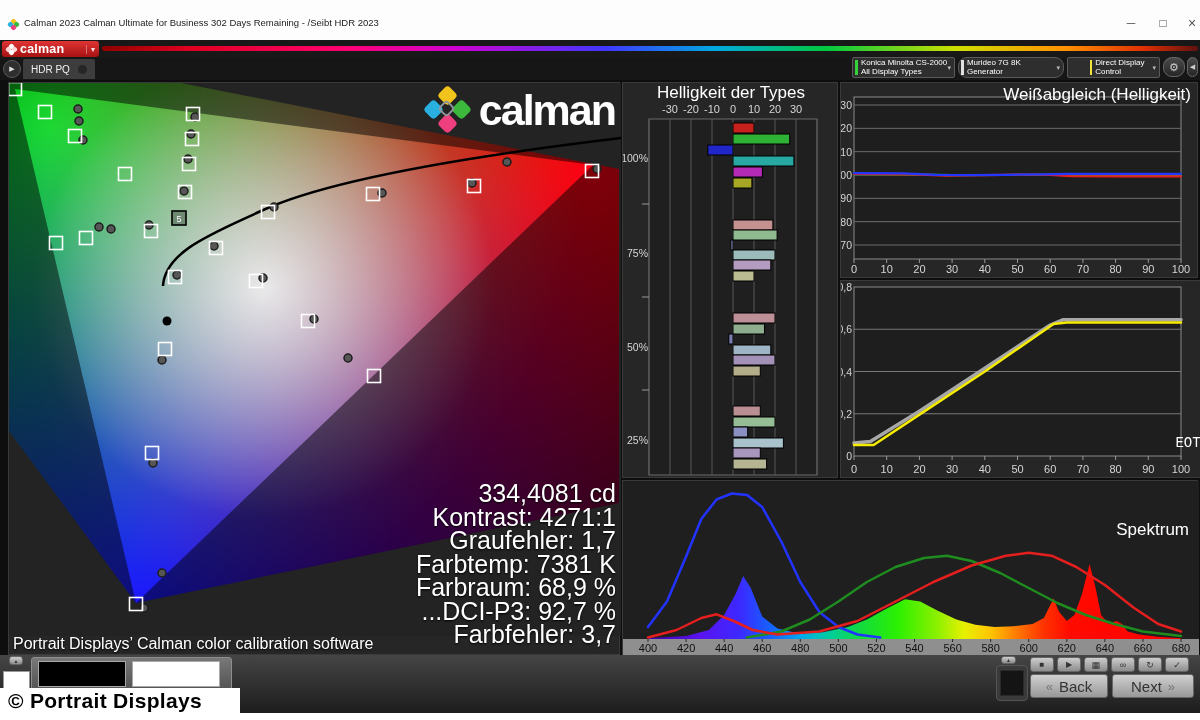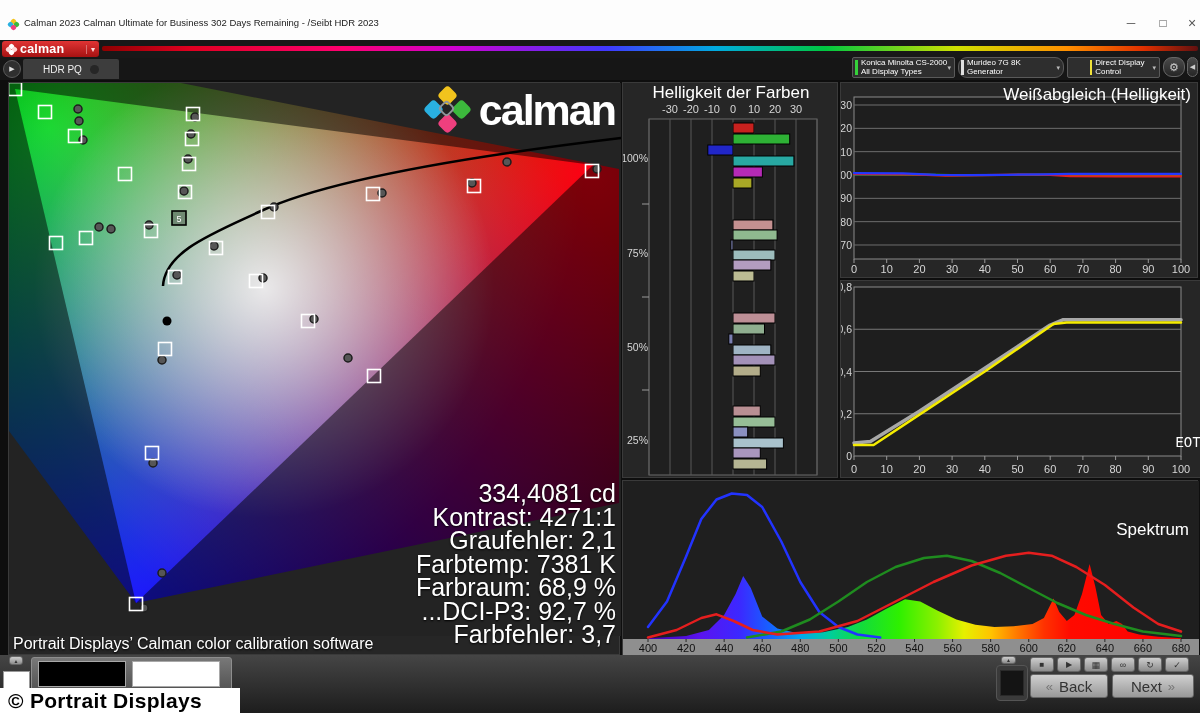--- a/index.html
+++ b/index.html
@@ -14,21 +14,21 @@
   .dcluster span{position:absolute;border-radius:2px;}
   
   #header{left:0;top:40px;width:1200px;height:18px;background:#181818;}
   #menubtn{left:2px;top:1px;width:97px;height:16px;background:linear-gradient(#e03434,#a61212);border-radius:3px;color:#fff;display:flex;align-items:center;padding:0 4px;box-sizing:border-box;}
   #menubtn .brand{font-size:12.5px;font-weight:bold;letter-spacing:.2px;margin-left:3px;}
   #menubtn .dd{margin-left:auto;font-size:8px;color:#ffdddd;border-left:1px solid #d87070;padding-left:4px;}
   #rainbow{left:102px;top:6px;width:1096px;height:5px;border-radius:2px;background:linear-gradient(90deg,#8f0000 0%,#e00020 8%,#ff0070 22%,#d000d0 32%,#4038ff 46%,#00aadf 56%,#00c840 66%,#cfe000 78%,#ff9000 88%,#e03000 95%,#601010 100%);}
   
   #tabbar{left:0;top:58px;width:1200px;height:22px;background:#161616;}
   #tabflyout{left:3px;top:2px;width:16px;height:16px;border-radius:50%;background:#2f2f2f;border:1px solid #5a5a5a;color:#ddd;font-size:7px;text-align:center;line-height:16px;}
-  #tab-hdrpq{left:23px;top:1px;height:20px;background:#3d3d3d;color:#f0f0f0;font-size:10px;display:flex;align-items:center;padding:0 20px;border-radius:2px 2px 0 0;}
+  #tab-hdrpq{left:23px;top:1px;height:20px;background:#3d3d3d;color:#f0f0f0;font-size:10px;display:flex;align-items:center;padding:0 8px;border-radius:2px 2px 0 0;}
   #tab-hdrpq .dot{width:9px;height:9px;border-radius:50%;background:#262626;margin-left:8px;}
   .devbtn{top:-1px;height:21px;background:#2e2e2e;border:1px solid #5a5a5a;border-radius:2px;color:#fff;display:flex;align-items:center;box-sizing:border-box;}
   .devbtn .stat{width:3px;height:15px;margin:0 3px 0 2px;}
   .devbtn .lines{font-size:8px;line-height:8.5px;}
   .devbtn .dd{margin-left:auto;margin-right:3px;color:#bbb;font-size:7px;}
   .toolcirc{top:-1px;height:20px;background:linear-gradient(#4a4a4a,#262626);border:1px solid #666;border-radius:9px;color:#ccc;text-align:center;box-sizing:border-box;}
   
   #main{left:0;top:80px;width:1200px;height:575px;background:#0e0e0e;}
   .panel{position:absolute;background:#262626;border:1px solid #3a3a3a;box-sizing:border-box;}
   .ptitle{position:absolute;color:#fff;font-size:17px;white-space:nowrap;}
@@ -210,21 +210,21 @@
           <span style="left:1px;top:15px;width:15px;height:15px;background:#29b0e0;transform:rotate(45deg);border-radius:4px;"></span>
           <span style="left:29px;top:15px;width:15px;height:15px;background:#3cb83c;transform:rotate(45deg);border-radius:4px;"></span>
           <span style="left:15px;top:29px;width:15px;height:15px;background:#ee3f7e;transform:rotate(45deg);border-radius:4px;"></span>
           <span style="left:15px;top:15px;width:13px;height:13px;border:2px solid #8f959a;transform:rotate(45deg);border-radius:4px;box-sizing:border-box;"></span>
         </div>
         <span class="word">calman</span>
       </div>
       <div class="abs" id="ciestats">
         <div>334,4081 cd</div>
         <div>Kontrast: 4271:1</div>
-        <div>Graufehler: 2,1</div>
+        <div>Graufehler: 1,7</div>
         <div>Farbtemp: 7381 K</div>
         <div>Farbraum: 68,9 %</div>
         <div>...DCI-P3: 92,7 %</div>
         <div>Farbfehler: 3,7</div>
       </div>
       <div class="abs" id="ciecaption">Portrait Displays’ Calman color calibration software</div>
     </div>
 
     <div class="panel" style="left:622px;top:2px;width:216px;height:396px;">
       <svg id="svg-hell" width="216" height="396" viewBox="0 0 216 396">
@@ -270,21 +270,21 @@
           <rect x="110" y="323" width="27.3" height="10" fill="#b98f93" stroke="#000"></rect>
           <rect x="110" y="334" width="42" height="10" fill="#96bd96" stroke="#000"></rect>
           <rect x="110" y="344" width="14.700000000000001" height="10" fill="#8a90c0" stroke="#000"></rect>
           <rect x="110" y="355" width="50.400000000000006" height="10" fill="#a9c2cc" stroke="#000"></rect>
           <rect x="110" y="365" width="27.3" height="10" fill="#a996bd" stroke="#000"></rect>
           <rect x="110" y="376" width="33.6" height="10" fill="#b5b593" stroke="#000"></rect>
           <line x1="19" y1="121" x2="26" y2="121" stroke="#9a9a9a"></line>
           <line x1="19" y1="214" x2="26" y2="214" stroke="#9a9a9a"></line>
           <line x1="19" y1="307" x2="26" y2="307" stroke="#9a9a9a"></line>
         </svg>
-      <div class="ptitle" style="left:0;top:0;width:216px;text-align:center;">Helligkeit der Farben</div>
+      <div class="ptitle" style="left:0;top:0;width:216px;text-align:center;">Helligkeit der Types</div>
     </div>
 
     <div class="panel" style="left:840px;top:2px;width:358px;height:196px;">
       <svg id="svg-weiss" width="358" height="196" viewBox="0 0 358 196">
           <rect x="13" y="14" width="327" height="162" fill="#1e1e1e" stroke="#8a8a8a"></rect>
           <line x1="13" y1="22" x2="340" y2="22" stroke="#6e6e6e"></line>
           <text x="11" y="26" fill="#d6d6d6" font-size="10.5" text-anchor="end">130</text>
           <line x1="13" y1="45.333" x2="340" y2="45.333" stroke="#6e6e6e"></line>
           <text x="11" y="49.333" fill="#d6d6d6" font-size="10.5" text-anchor="end">120</text>
           <line x1="13" y1="68.666" x2="340" y2="68.666" stroke="#6e6e6e"></line>

